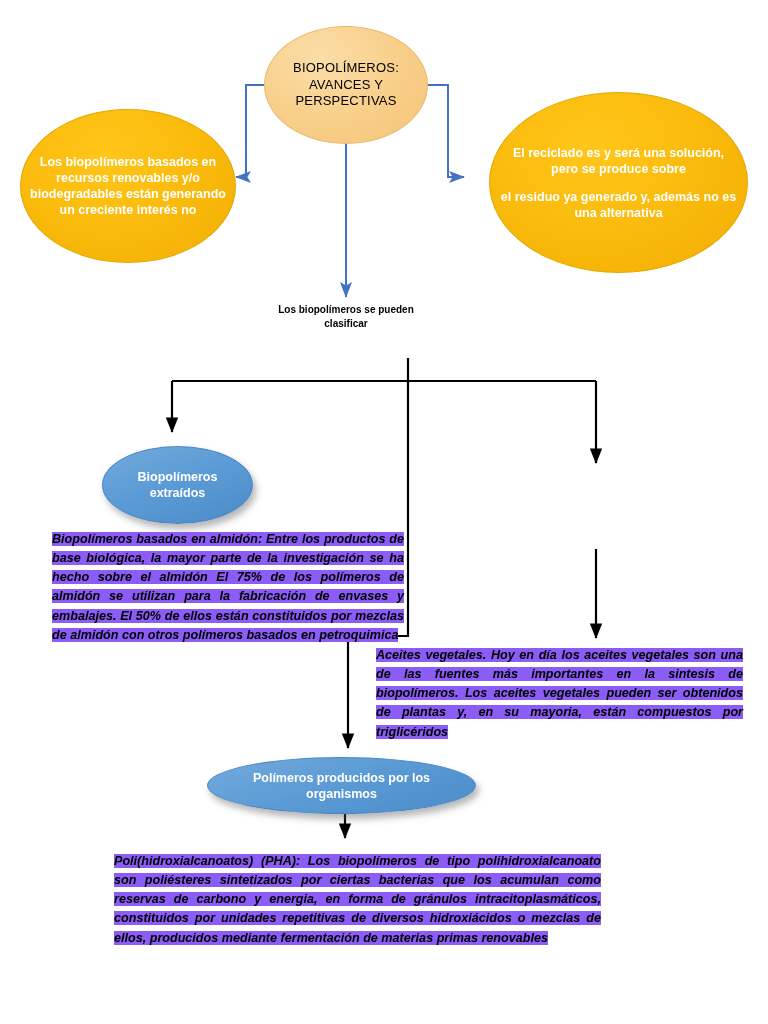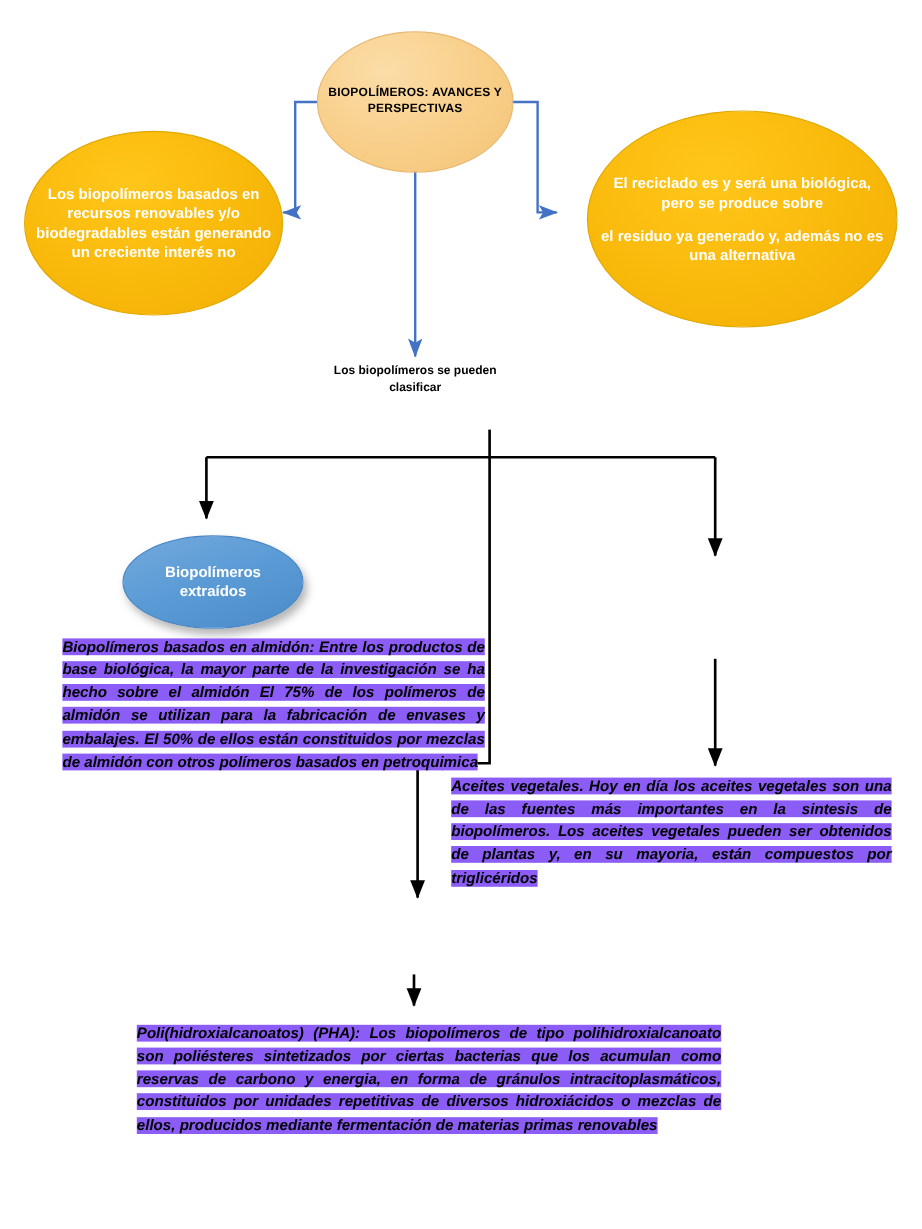--- a/index.html
+++ b/index.html
@@ -30,22 +30,22 @@
   }
   .ellipse .etext {
     width: 92%;
     line-height: 1.28;
   }
 
   .node-title {
     background: radial-gradient(ellipse at 35% 28%, #fbdda8 0%, #f8ce88 55%, #f4c478 100%);
     border: 1px solid #e8b871;
     color: #000000;
-    font-weight: bold;
-    font-size: 10px;
+    font-weight: normal;
+    font-size: 13px;
     letter-spacing: .2px;
   }
 
   .node-orange {
     background: radial-gradient(ellipse at 40% 30%, #ffc61a 0%, #f9b90b 55%, #f0ae02 100%);
     border: 1px solid #e0a800;
     color: #ffffff;
     font-weight: bold;
     font-size: 12.5px;
   }
@@ -134,31 +134,34 @@
 
   <div class="ellipse node-title" style="left:264px; top:26px; width:164px; height:118px;">
     <div class="etext">BIOPOLÍMEROS: AVANCES Y PERSPECTIVAS</div>
   </div>
 
   <div class="ellipse node-orange" style="left:20px; top:109px; width:216px; height:154px;">
     <div class="etext">Los biopolímeros basados en recursos renovables y/o biodegradables están generando un creciente interés no</div>
   </div>
 
   <div class="ellipse node-orange" style="left:489px; top:92px; width:259px; height:181px; flex-direction:column;">
-    <div class="etext">El reciclado es y será una biológica, pero se produce sobre</div>
+    <div class="etext">El reciclado es y será una solución, pero se produce sobre</div>
     <div class="etext" style="margin-top:12px;">el residuo ya generado y, además no es una alternativa</div>
   </div>
 
   <div class="plain-label" style="left:276px; top:303px; width:140px;">Los biopolímeros se pueden clasificar</div>
 
   <div class="ellipse node-blue" style="left:102px; top:446px; width:151px; height:78px;">
     <div class="etext">Biopolímeros extraídos</div>
   </div>
 
 
+  <div class="ellipse node-blue" style="left:207px; top:757px; width:269px; height:57px;">
+    <div class="etext">Polímeros producidos por los organismos</div>
+  </div>
 
   <div class="cyan-block" style="left:52px; top:530px; width:352px;">
     <span class="hl">Biopolímeros basados en almidón: Entre los productos de base biológica, la mayor parte de la investigación se ha hecho sobre el almidón El 75% de los polímeros de almidón se utilizan para la fabricación de envases y embalajes. El 50% de ellos están constituidos por mezclas de almidón con otros polímeros basados en petroquimica</span>
   </div>
 
   <div class="cyan-block" style="left:376px; top:646px; width:367px;">
     <span class="hl">Aceites vegetales. Hoy en día los aceites vegetales son una de las fuentes más importantes en la sintesis de biopolímeros. Los aceites vegetales pueden ser obtenidos de plantas y, en su mayoria, están compuestos por triglicéridos</span>
   </div>
 
   <div class="cyan-block" style="left:114px; top:840px; width:487px;margin-top:12px;">

